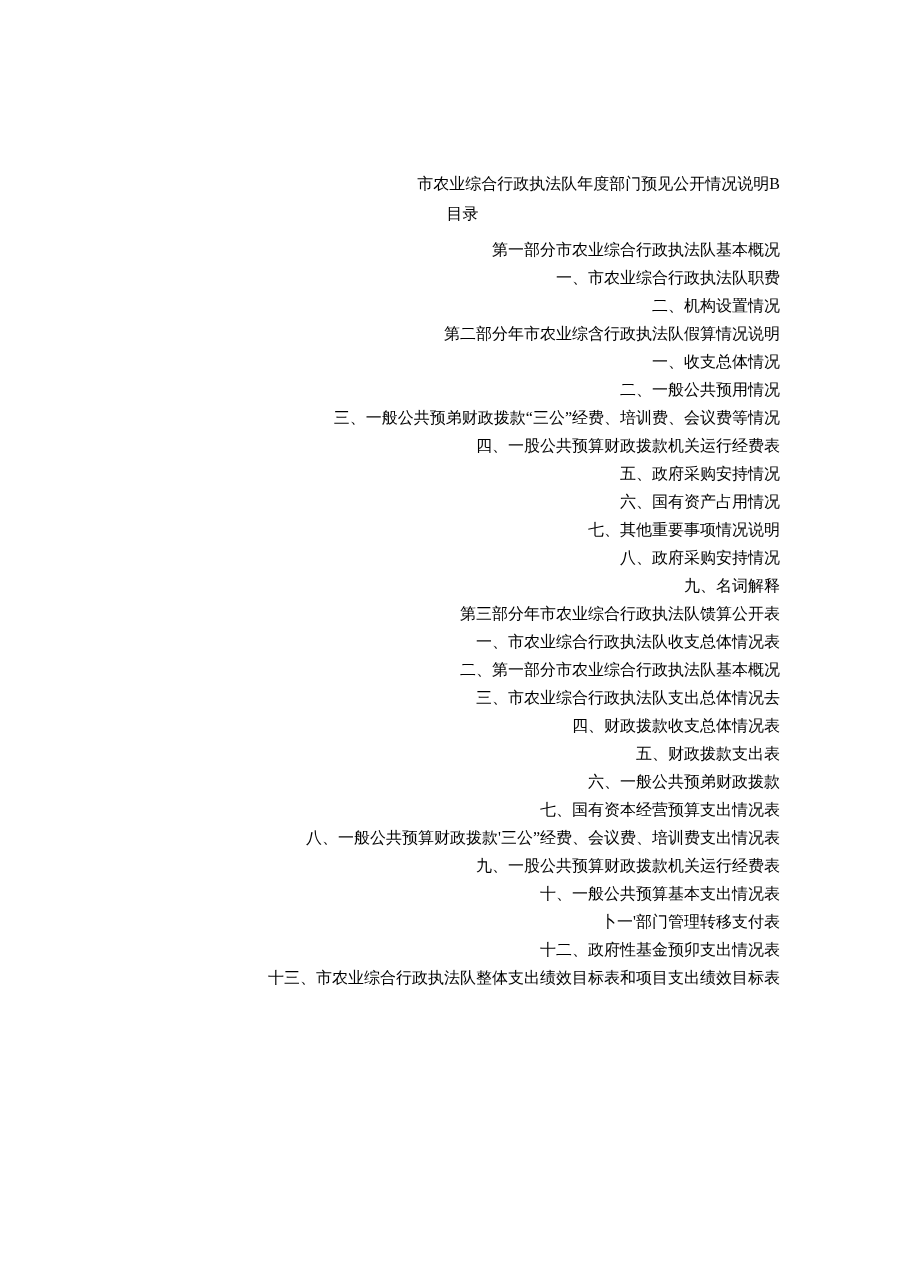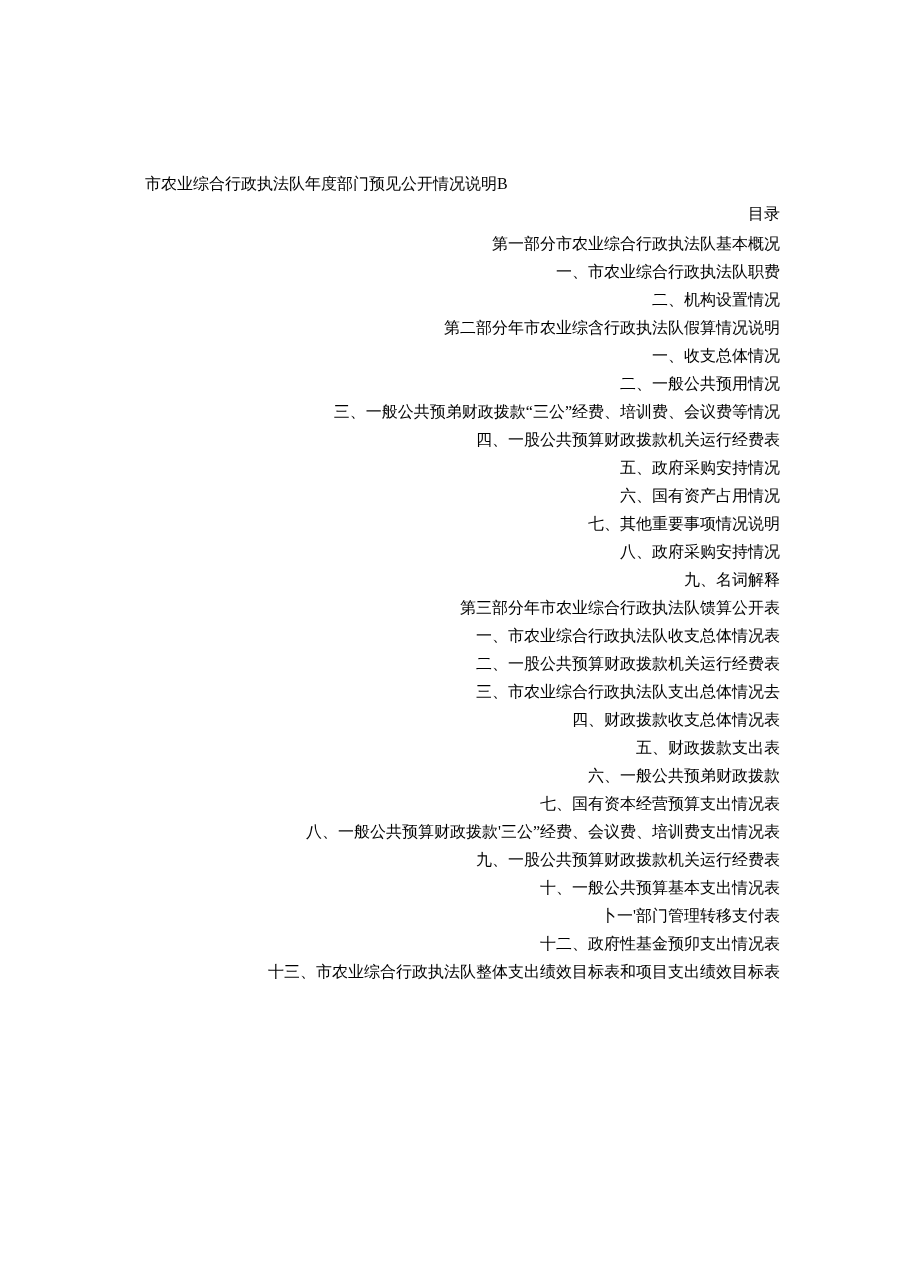--- a/index.html
+++ b/index.html
@@ -11,26 +11,26 @@
       background: #ffffff;
       font-family: "SimSun", "宋体", serif;
       font-size: 16px;
       color: #000000;
       width: 920px;
       height: 1266px;
       padding: 170px 140px 0 145px;
       line-height: 1.75;
     }
     .title {
-      text-align: left;
+      text-align: right;
       margin-bottom: 2px;
     }
     .subtitle {
-      text-align: right;
-      margin-bottom: 2px;
+      text-align: center;
+      margin-bottom: 8px;
     }
     .toc-line {
       text-align: right;
     }
   </style>
 </head>
 <body>
 
 <div class="title">市农业综合行政执法队年度部门预见公开情况说明B</div>
 <div class="subtitle">目录</div>
@@ -42,21 +42,21 @@
 <div class="toc-line">二、一般公共预用情况</div>
 <div class="toc-line">三、一般公共预弟财政拨款“三公”经费、培训费、会议费等情况</div>
 <div class="toc-line">四、一股公共预算财政拨款机关运行经费表</div>
 <div class="toc-line">五、政府采购安持情况</div>
 <div class="toc-line">六、国有资产占用情况</div>
 <div class="toc-line">七、其他重要事项情况说明</div>
 <div class="toc-line">八、政府采购安持情况</div>
 <div class="toc-line">九、名词解释</div>
 <div class="toc-line">第三部分年市农业综合行政执法队馈算公开表</div>
 <div class="toc-line">一、市农业综合行政执法队收支总体情况表</div>
-<div class="toc-line">二、一股公共预算财政拨款机关运行经费表</div>
+<div class="toc-line">二、第一部分市农业综合行政执法队基本概况</div>
 <div class="toc-line">三、市农业综合行政执法队支出总体情况去</div>
 <div class="toc-line">四、财政拨款收支总体情况表</div>
 <div class="toc-line">五、财政拨款支出表</div>
 <div class="toc-line">六、一般公共预弟财政拨款</div>
 <div class="toc-line">七、国有资本经营预算支出情况表</div>
 <div class="toc-line">八、一般公共预算财政拨款'三公”经费、会议费、培训费支出情况表</div>
 <div class="toc-line">九、一股公共预算财政拨款机关运行经费表</div>
 <div class="toc-line">十、一般公共预算基本支出情况表</div>
 <div class="toc-line">卜一'部门管理转移支付表</div>
 <div class="toc-line">十二、政府性基金预卯支出情况表</div>

